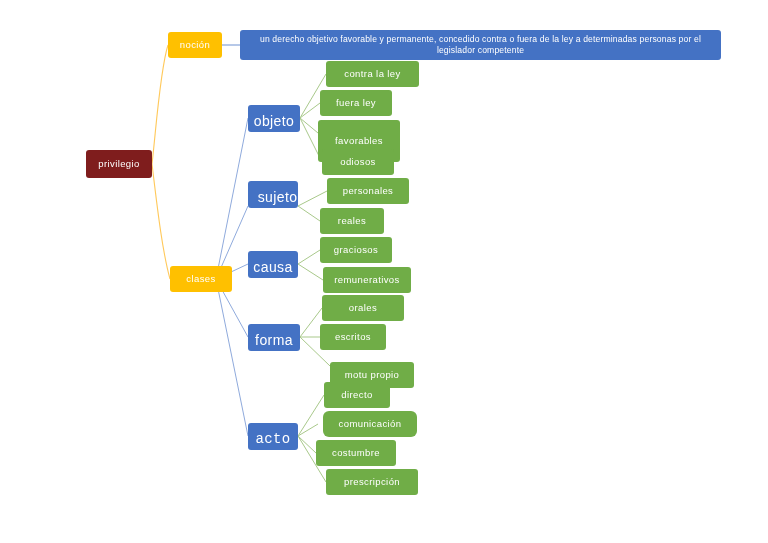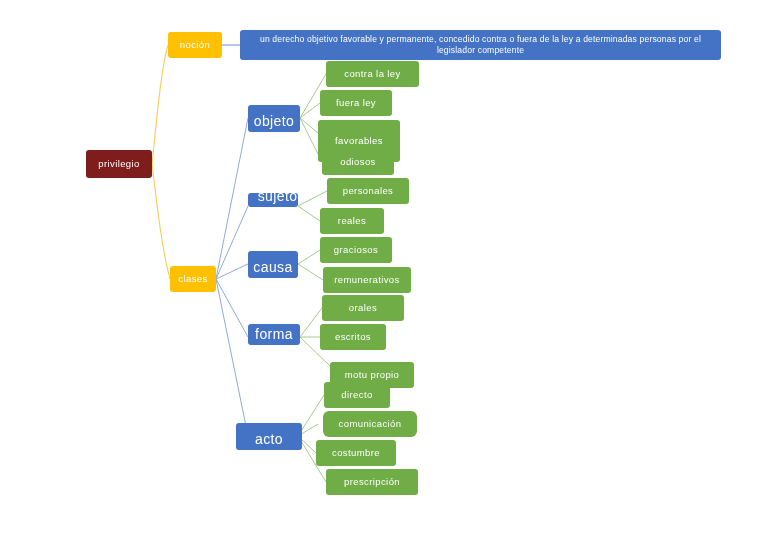--- a/index.html
+++ b/index.html
@@ -109,37 +109,37 @@
   </div>
 
   <div class="node branch" style="left:168px; top:32px; width:54px; height:26px;">
     <span>noción</span>
   </div>
 
   <div class="node note" style="left:240px; top:30px; width:481px; height:30px;">
     <span>un derecho objetivo favorable y permanente, concedido contra o fuera de la ley a determinadas personas por el legislador competente</span>
   </div>
 
-  <div class="node branch" style="left:170px; top:266px; width:46px; height:26px;">
+  <div class="node branch" style="left:170px; top:266px; width:62px; height:26px;">
     <span>clases</span>
   </div>
 
   <div class="node lvl2" style="left:248px; top:105px; width:52px; height:27px;">
     <span>objeto</span>
   </div>
-  <div class="node lvl2" style="left:248px; top:193px; width:50px; height:14px;padding-left:14px;">
+  <div class="node lvl2" style="left:248px; top:181px; width:50px; height:27px;padding-left:14px;">
     <span>sujeto</span>
   </div>
   <div class="node lvl2" style="left:248px; top:251px; width:50px; height:27px;">
     <span>causa</span>
   </div>
-  <div class="node lvl2" style="left:248px; top:324px; width:52px; height:21px;">
+  <div class="node lvl2" style="left:248px; top:324px; width:52px; height:27px;">
     <span>forma</span>
   </div>
-  <div class="node lvl2" style="left:236px; top:423px; width:66px; height:27px;">
+  <div class="node lvl2" style="left:248px; top:423px; width:50px; height:27px;font-family:Liberation Mono, monospace;">
     <span>acto</span>
   </div>
 
   <div class="node leaf" style="left:326px; top:61px; width:93px; height:26px;">
     <span>contra  la ley</span>
   </div>
   <div class="node leaf" style="left:320px; top:90px; width:72px; height:26px;">
     <span>fuera ley</span>
   </div>
   <div class="node leaf" style="left:318px; top:120px; width:82px; height:42px;">

